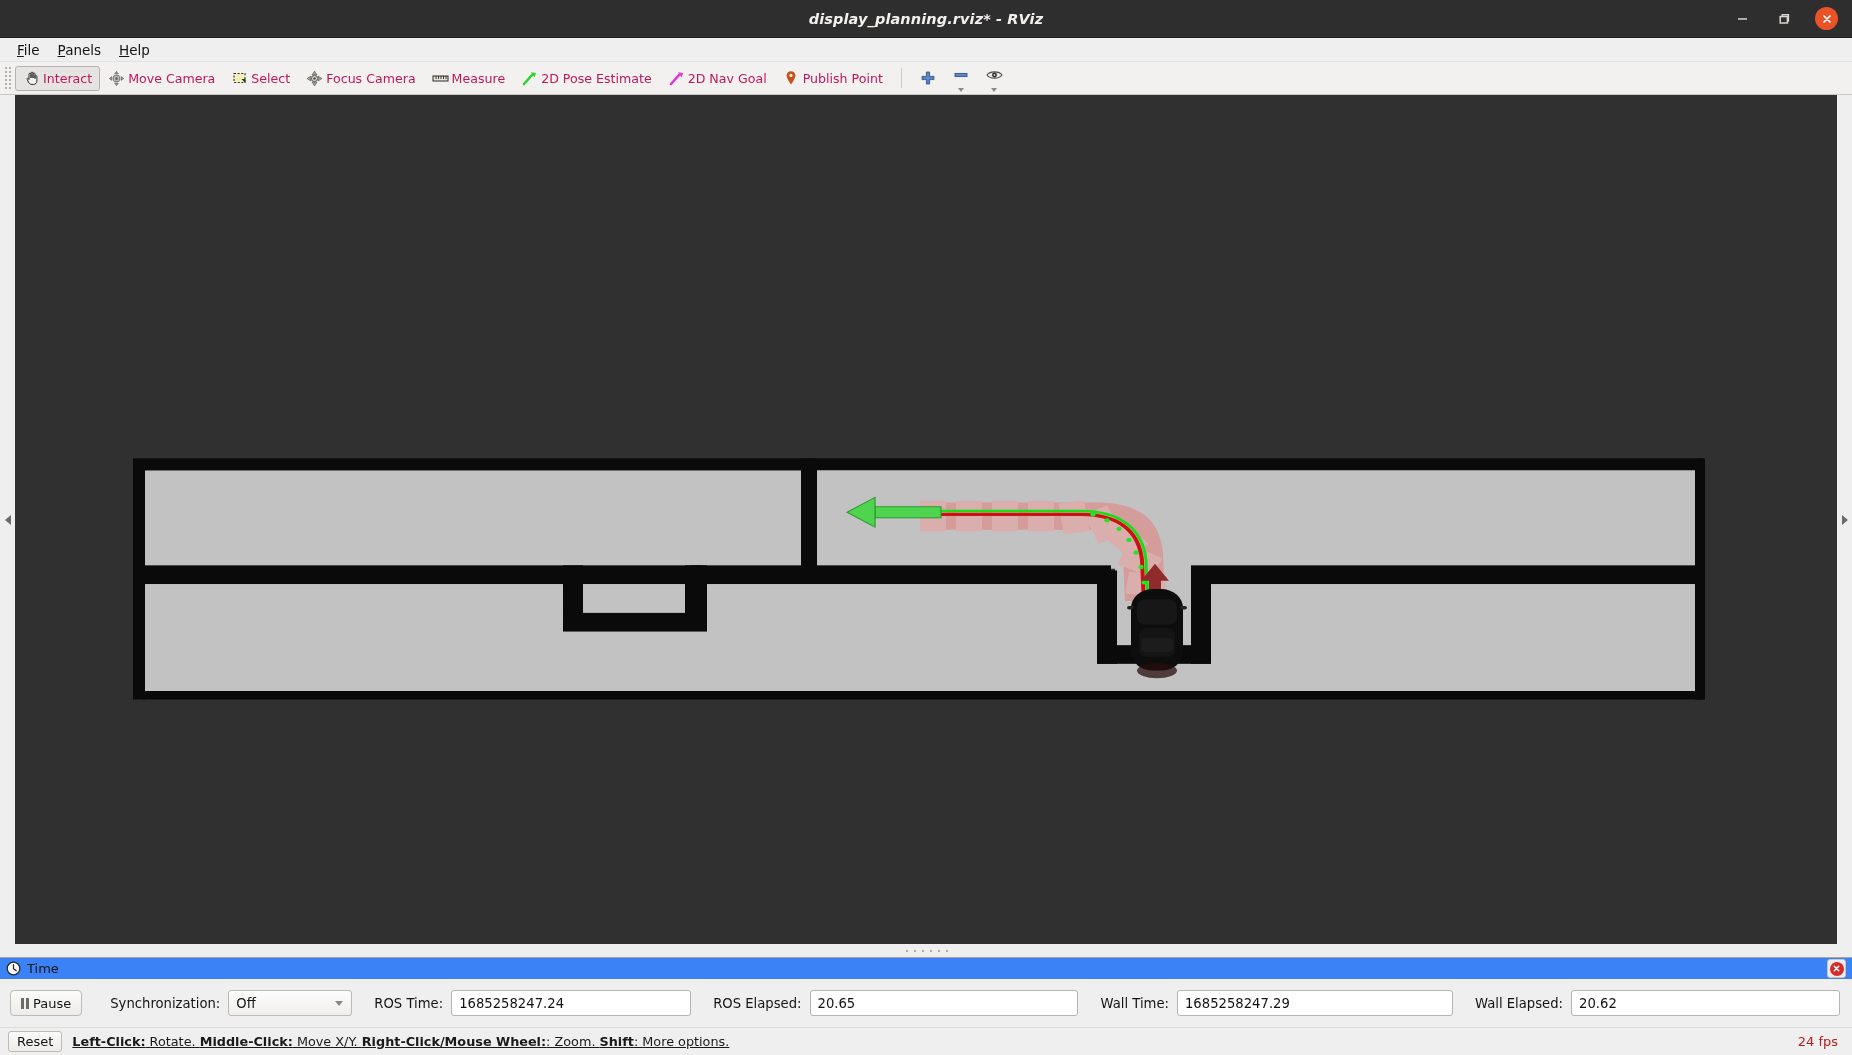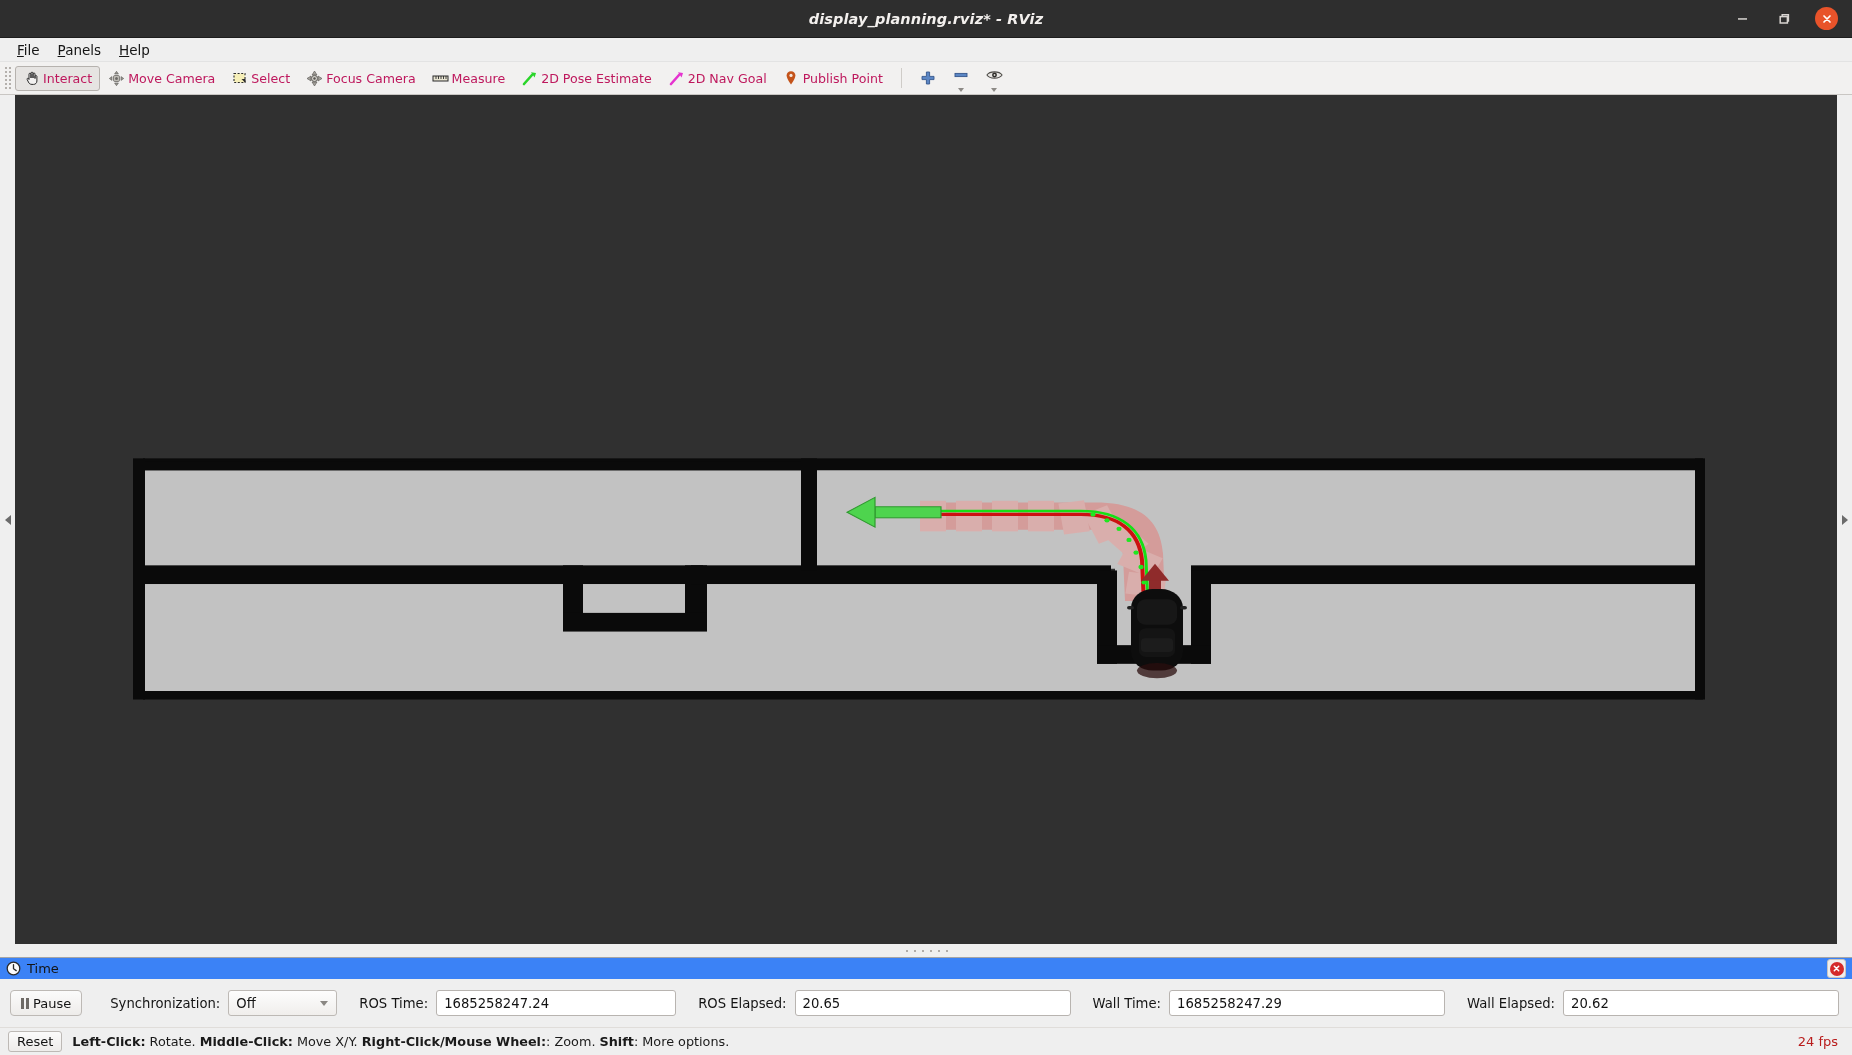--- a/index.html
+++ b/index.html
@@ -144,21 +144,21 @@
     height:26px; padding:0 10px;
     border:1px solid #bdb9b5; border-radius:4px;
     background: linear-gradient(#fbfbfb,#eeecea);
     font-size:13px; color:#141414; cursor:default;
   }
   .pause-ico { display:flex; gap:2px; }
   .pause-ico i { display:block; width:3px;height:11px;background:#6e6a66; }
   .fld-label { font-size:13.2px; color:#141414; white-space:nowrap; margin: 0 8px 0 22px; }
   .fld-label.first { margin-left: 28px; }
   .combo {
-    height:26px; width:109px;
+    height:26px; width:124px;
     border:1px solid #bdb9b5; border-radius:3px;
     background: linear-gradient(#fdfdfd,#f0eeec);
     display:flex; align-items:center; padding-left:7px;
     font-size:13.2px; color:#141414; position:relative;
   }
   .combo .arrow { position:absolute; right:8px; top:50%; margin-top:-2px;
     width:0;height:0;border-left:4.5px solid transparent;border-right:4.5px solid transparent;
     border-top:5px solid #8a8783; }
   .tinput {
     height:26px; flex:1 1 auto; min-width:40px;
@@ -176,21 +176,21 @@
     display:flex; align-items:center;
     padding: 0 8px; gap:10px;
     border-top:1px solid #e0ddda;
   }
   .reset-btn {
     height:21px; padding:0 8px;
     border:1px solid #bdb9b5; border-radius:3px;
     background: linear-gradient(#fbfbfb,#eeecea);
     font-size:13px; color:#141414; display:flex;align-items:center;cursor:default;
   }
-  .hint { font-size:12.8px; color:#1a1a1a; white-space:nowrap; }
+  .hint { font-size:12.8px; color:#1a1a1a; white-space:nowrap;text-decoration:underline; }
   .hint b { font-weight:bold; }
   .fps { margin-left:auto; font-size:13px; color:#b91c1c; padding-right:6px; }
 </style>
 </head>
 <body>
 
 <div class="titlebar">
   <div class="title-text">display_planning.rviz* - RViz</div>
   <div class="win-controls">
     <div class="wc">

